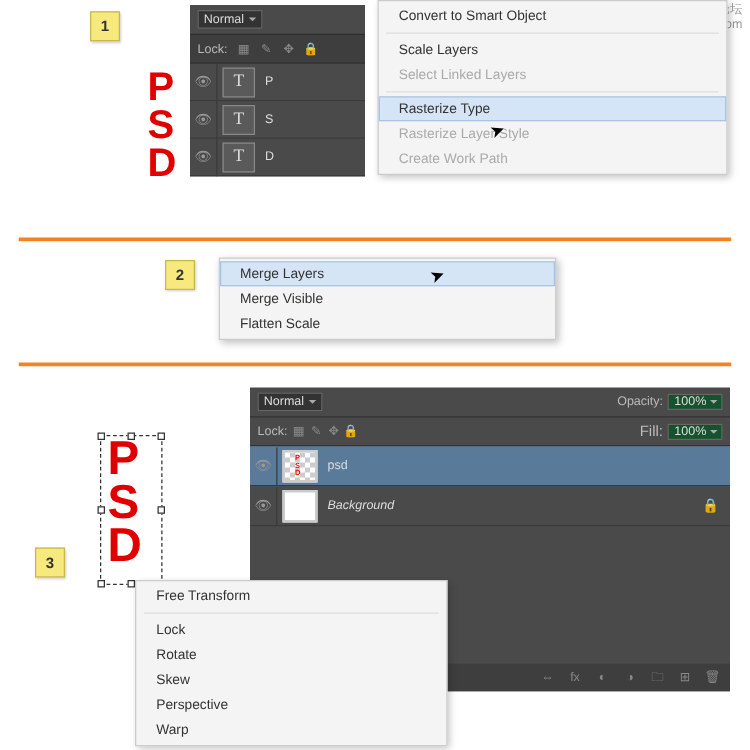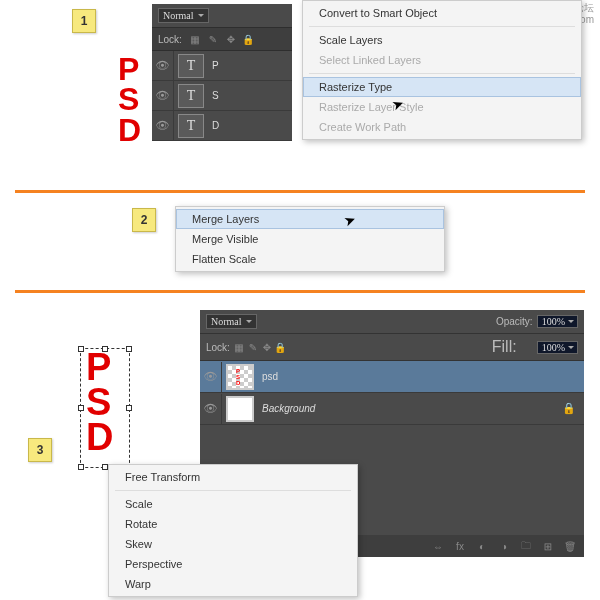--- a/index.html
+++ b/index.html
@@ -3,40 +3,40 @@
 <meta charset="utf-8">
 <style>
 * { box-sizing: border-box; margin: 0; padding: 0; }
 body { font-family: "Segoe UI", Tahoma, Arial, sans-serif; font-size: 11px; background: #fff; width: 600px; height: 600px; position: relative; }
 .step-badge { position: absolute; width: 24px; height: 24px; background: #f7e97e; border: 1px solid #c9b84a; display: flex; align-items: center; justify-content: center; font-weight: bold; font-size: 12px; color: #333; box-shadow: 1px 1px 2px rgba(0,0,0,.2); }
 .divider { position: absolute; left: 15px; right: 15px; height: 3px; background: #f58220; }
 .watermark { position: absolute; top: 2px; right: 6px; font-size: 10px; color: #999; line-height: 1.2; text-align: right; }
 
 .layers-panel { position: absolute; background: #4a4a4a; color: #ccc; font-size: 10px; }
 .lp-header { display: flex; align-items: center; padding: 4px 6px; background: #4a4a4a; border-bottom: 1px solid #2e2e2e; }
-.blend-sel { background: #333; border: 1px solid #666; color: #ddd; padding: 1px 14px 1px 4px; position: relative; font-size: 10px; font-family: Liberation Serif, serif; }
+.blend-sel { background: #333; border: 1px solid #666; color: #ddd; padding: 1px 14px 1px 4px; position: relative; font-size: 10px; }
 .blend-sel::after { content: ""; position: absolute; right: 4px; top: 5px; border: 3px solid transparent; border-top-color: #aaa; }
 .lp-lock { display: flex; align-items: center; gap: 4px; padding: 4px 6px; background: #3e3e3e; border-bottom: 1px solid #2e2e2e; }
 .lock-label { font-size: 10px; color: #bbb; margin-right: 2px; }
 .lock-icon { width: 14px; height: 14px; display: flex; align-items: center; justify-content: center; font-size: 10px; color: #888; }
 .layer-row { display: flex; align-items: center; height: 30px; background: #4a4a4a; border-bottom: 1px solid #3a3a3a; }
 .eye { width: 22px; height: 30px; display: flex; align-items: center; justify-content: center; border-right: 1px solid #3a3a3a; font-size: 11px; color: #999; }
 .type-th { width: 26px; height: 24px; margin: 0 4px; background: #5a5a5a; border: 1px solid #888; display: flex; align-items: center; justify-content: center; font-family: Georgia, serif; font-size: 14px; color: #ddd; }
 .layer-name { color: #ddd; font-size: 10px; padding-left: 4px; }
 .context-menu { position: absolute; background: #f4f4f4; border: 1px solid #ccc; box-shadow: 2px 2px 6px rgba(0,0,0,.25); padding: 2px 0; }
 .menu-item { padding: 4px 18px 4px 16px; font-size: 11px; color: #333; white-space: nowrap; }
 .menu-item.disabled { color: #aaa; }
 .menu-item.highlight { background: #d6e5f5; border: 1px solid #a9c3e0; padding: 3px 17px 3px 15px; }
 .menu-sep { height: 1px; background: #ddd; margin: 3px 6px; }
 
 .psd-text { position: absolute; font-family: Impact, Arial Black, sans-serif; font-weight: 900; color: #e10000; }
 .handle { position: absolute; width: 6px; height: 6px; background: #fff; border: 1px solid #333; }
 .layers-panel3 { position: absolute; background: #4a4a4a; color: #ccc; }
 .lp3-row { display: flex; align-items: center; padding: 4px 6px; border-bottom: 1px solid #333; }
-.val-box { background: #0f172a; border: 1px solid #666; color: #ddd; padding: 0 12px 0 4px; font-size: 10px; position: relative; font-family: Liberation Serif, serif; }
+.val-box { background: #14532d; border: 1px solid #666; color: #ddd; padding: 0 12px 0 4px; font-size: 10px; position: relative; }
 .val-box::after { content: ""; position: absolute; right: 3px; top: 4px; border: 3px solid transparent; border-top-color: #aaa; }
 .layer-row3 { display: flex; align-items: center; height: 32px; border-bottom: 1px solid #3a3a3a; }
 .layer-row3.sel { background: #5a7a9a; }
 .thumb { width: 28px; height: 26px; margin: 0 4px; border: 2px solid #ccc; background: #fff; position: relative; }
 .thumb.transp { background-image: repeating-conic-gradient(#ccc 0 25%, #fff 0 50%); background-size: 8px 8px; }
 .thumb-red { position: absolute; top: 2px; left: 8px; width: 8px; height: 20px; display: flex; flex-direction: column; font-size: 6px; color: red; font-weight: bold; }
 .row-foot { height: 22px; background: #3e3e3e; display: flex; align-items: center; justify-content: flex-end; gap: 10px; padding: 0 8px; color: #888; font-size: 10px; }
 .foot-icon { width: 12px; display: inline-flex; justify-content: center; }
 </style>
 </head>
@@ -144,21 +144,21 @@
     <span style="font-size:10px;color:#bbb;margin-right:4px">Opacity:</span>
     <div class="val-box"><span>100%</span></div>
   </div>
   <div class="lp3-row">
     <span class="lock-label">Lock:</span>
     <span class="lock-icon">▦</span>
     <span class="lock-icon">✎</span>
     <span class="lock-icon">✥</span>
     <span class="lock-icon">🔒</span>
     <div style="flex:1"></div>
-    <span style="font-size:16px;color:#bbb;margin-right:20px">Fill:</span>
+    <span style="font-size:12px;color:#bbb;margin-right:4px">Fill:</span>
     <div class="val-box"><span>100%</span></div>
   </div>
   <div class="layer-row3 sel">
     <div class="eye">👁</div>
     <div class="thumb transp">
         <div class="thumb-red">
           <span>P</span>
           <span>S</span>
           <span>D</span>
         </div>
@@ -180,18 +180,18 @@
     <span class="foot-icon">◑</span>
     <span class="foot-icon">🗀</span>
     <span class="foot-icon">⊞</span>
     <span class="foot-icon">🗑</span>
   </div>
 </div>
 
 <div class="context-menu" style="left:108px;top:464px;width:250px">
   <div class="menu-item">Free Transform</div>
   <div class="menu-sep"></div>
-  <div class="menu-item">Scale</div>
+  <div class="menu-item">Lock</div>
   <div class="menu-item">Rotate</div>
   <div class="menu-item">Skew</div>
   <div class="menu-item">Perspective</div>
   <div class="menu-item">Warp</div>
 </div>
 
 </body></html>

